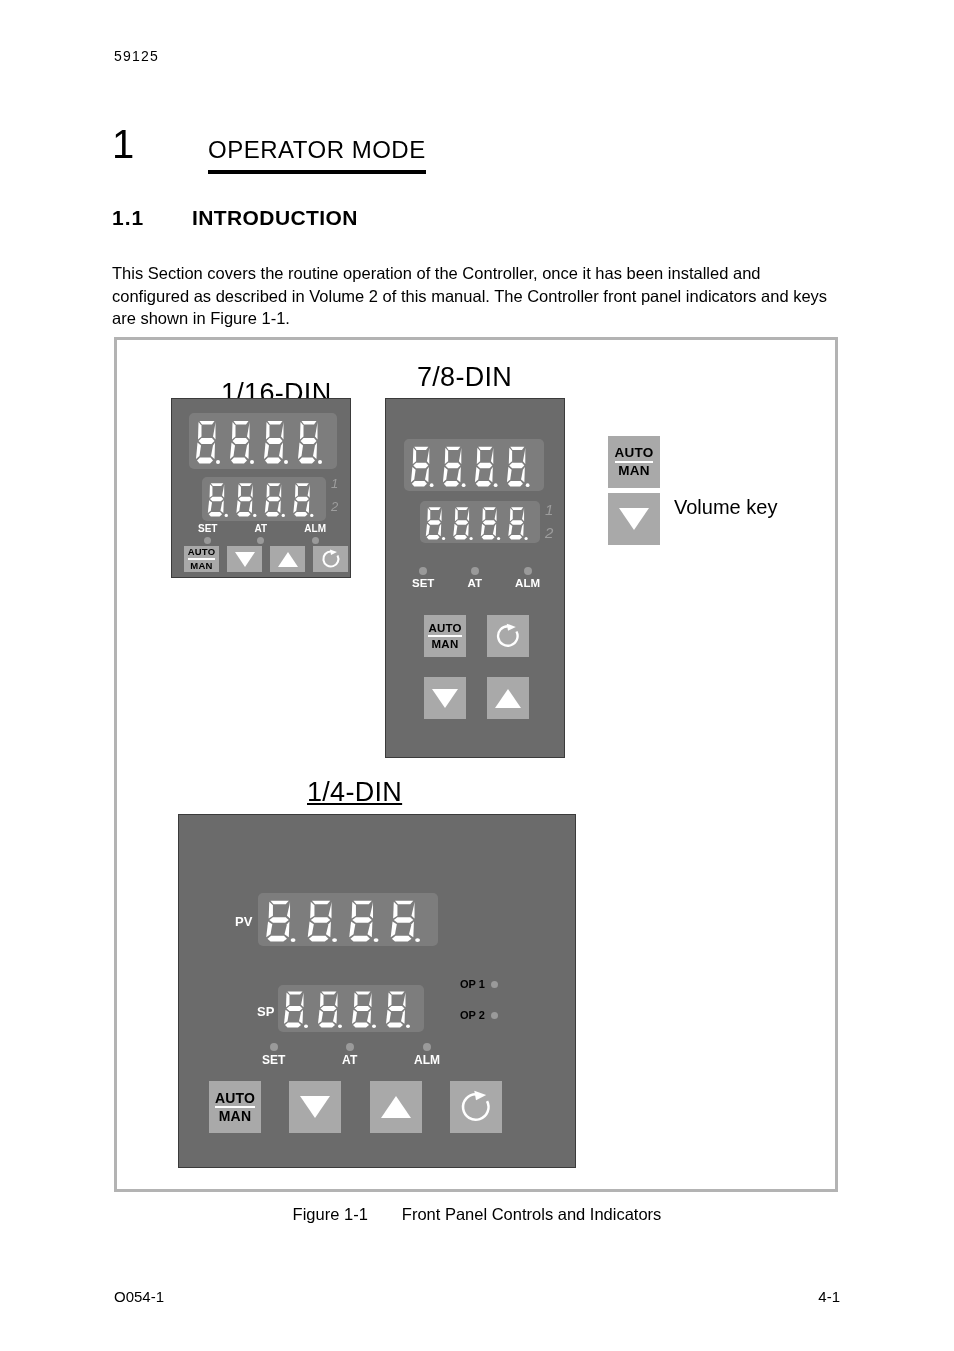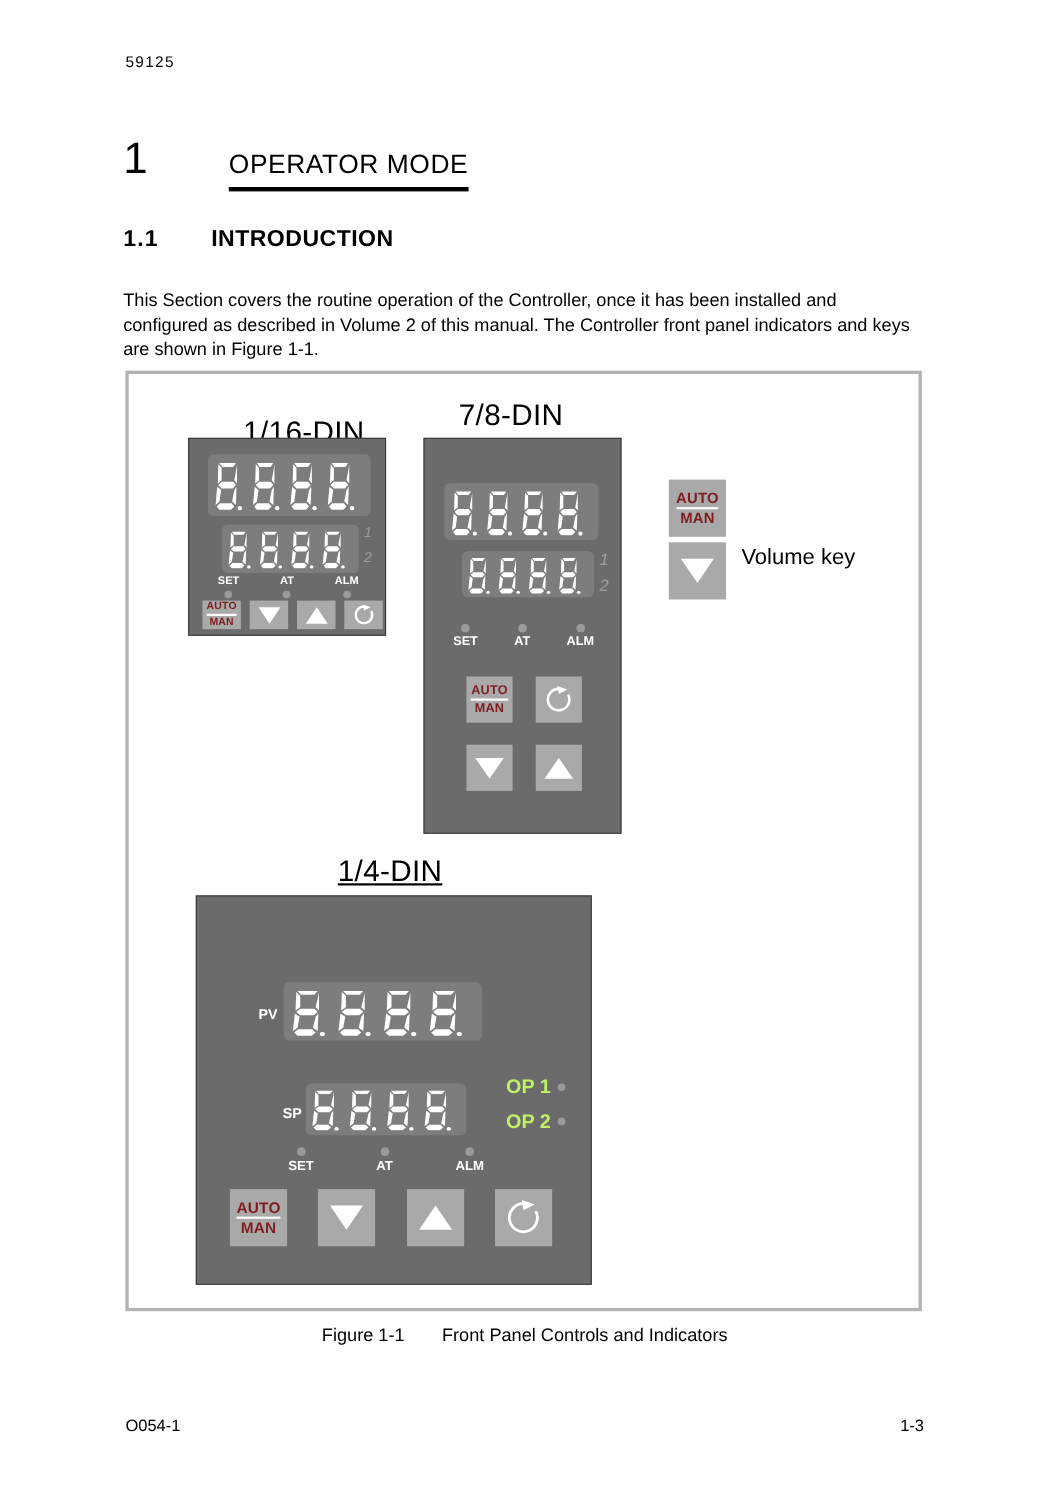--- a/index.html
+++ b/index.html
@@ -158,21 +158,21 @@
   
   .key {
     position: absolute;
     background: #a9a9a9;
     display: flex;
     align-items: center;
     justify-content: center;
     box-sizing: border-box;
   }
   .key-am {
-    color: #7f1d1d;
+    color: #000000;
     font-weight: bold;
     text-align: center;
     line-height: 1.06;
     letter-spacing: 0.2px;
   }
   .key-am .am-top {
     display: block;
     border-bottom: 2px solid #ffffff;
     padding-bottom: 0px;
   }
@@ -203,23 +203,23 @@
   .pv-sp-label {
     position: absolute;
     color: #ffffff;
     font-weight: bold;
     line-height: 1;
   }
   .op-row {
     position: absolute;
     display: flex;
     align-items: center;
-    color: #bef264;
+    color: #000000;
     font-weight: bold;
-    font-size: 18px;
+    font-size: 11px;
     white-space: nowrap;
   }
   .op-row .op-dot {
     width: 7px; height: 7px;
     border-radius: 50%;
     background: #9a9a9a;
     margin-left: 6px;
   }
 
   
@@ -554,21 +554,21 @@
     <div class="legend-swatch">
       <span class="tri-down" style="border-left-width:15px;border-right-width:15px;border-top-width:22px;"></span>
     </div>
     <div class="legend-text">Volume key</div>
   </div>
 
 
 
   <div class="din-title" style="left:190px; top:437px;text-decoration:underline;">1/4-DIN</div>
 
-  <div class="panel" style="left:61px; top:474px; width:360px; height:354px;">
+  <div class="panel" style="left:61px; top:474px; width:398px; height:354px;">
 
     <div class="pv-sp-label" style="left:56px; top:100px; font-size:13px;">PV</div>
     <div class="seg-display" style="left:79px; top:78px; width:180px; height:53px;">
       <svg width="166" height="44" viewBox="0 0 272 92" aria-hidden="true" preserveAspectRatio="none">
         <g fill="#ffffff">
           <g transform="translate(2,4)">
               <polygon points="7,2 37,2 32,9 12,9"></polygon>
               <polygon points="5,4 11,11 11,33 4,39"></polygon>
               <polygon points="39,4 38,11 34,33 39,39"></polygon>
               <polygon points="5,42 11,36 32,36 37,42 31,48 11,48"></polygon>
@@ -703,13 +703,13 @@
     </div>
   </div>
 
 </div>
 
 <div class="figure-caption">
   <span>Figure 1-1</span><span class="cap-gap"></span><span>Front Panel Controls and Indicators</span>
 </div>
 
 <div class="footer-left">O054-1</div>
-<div class="footer-right">1-3</div>
+<div class="footer-right">4-1</div>
 
 </body></html>

